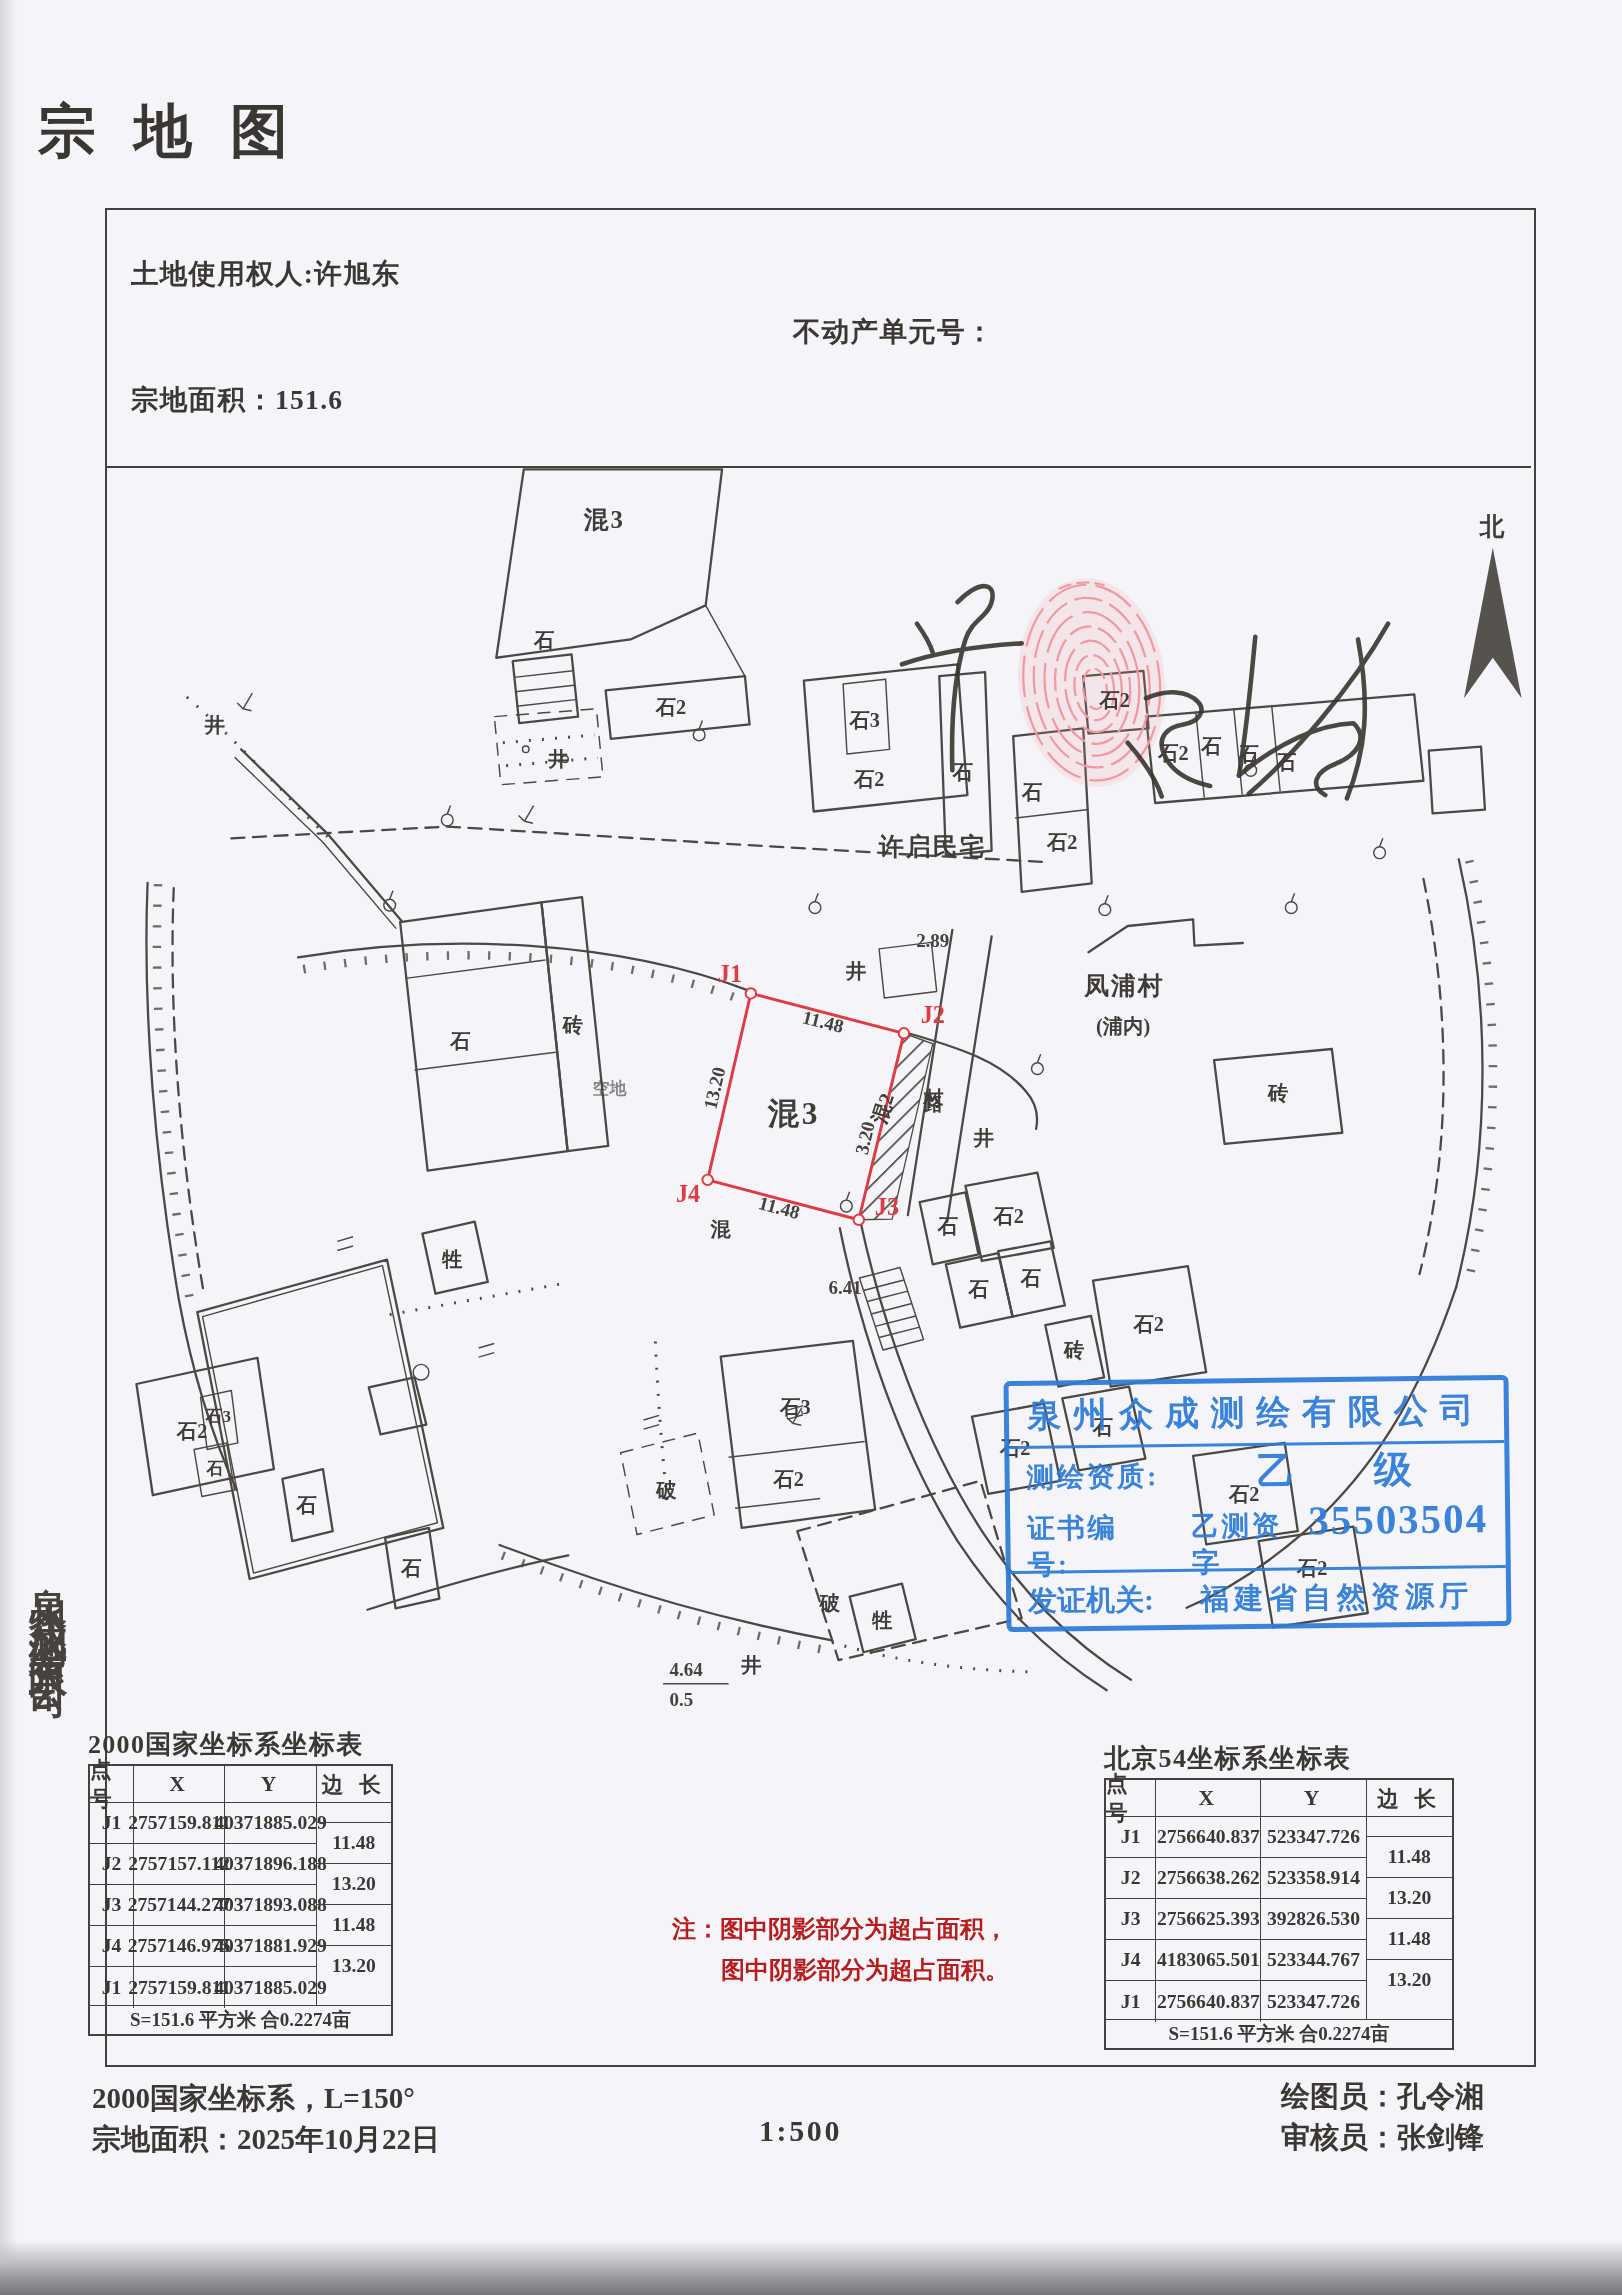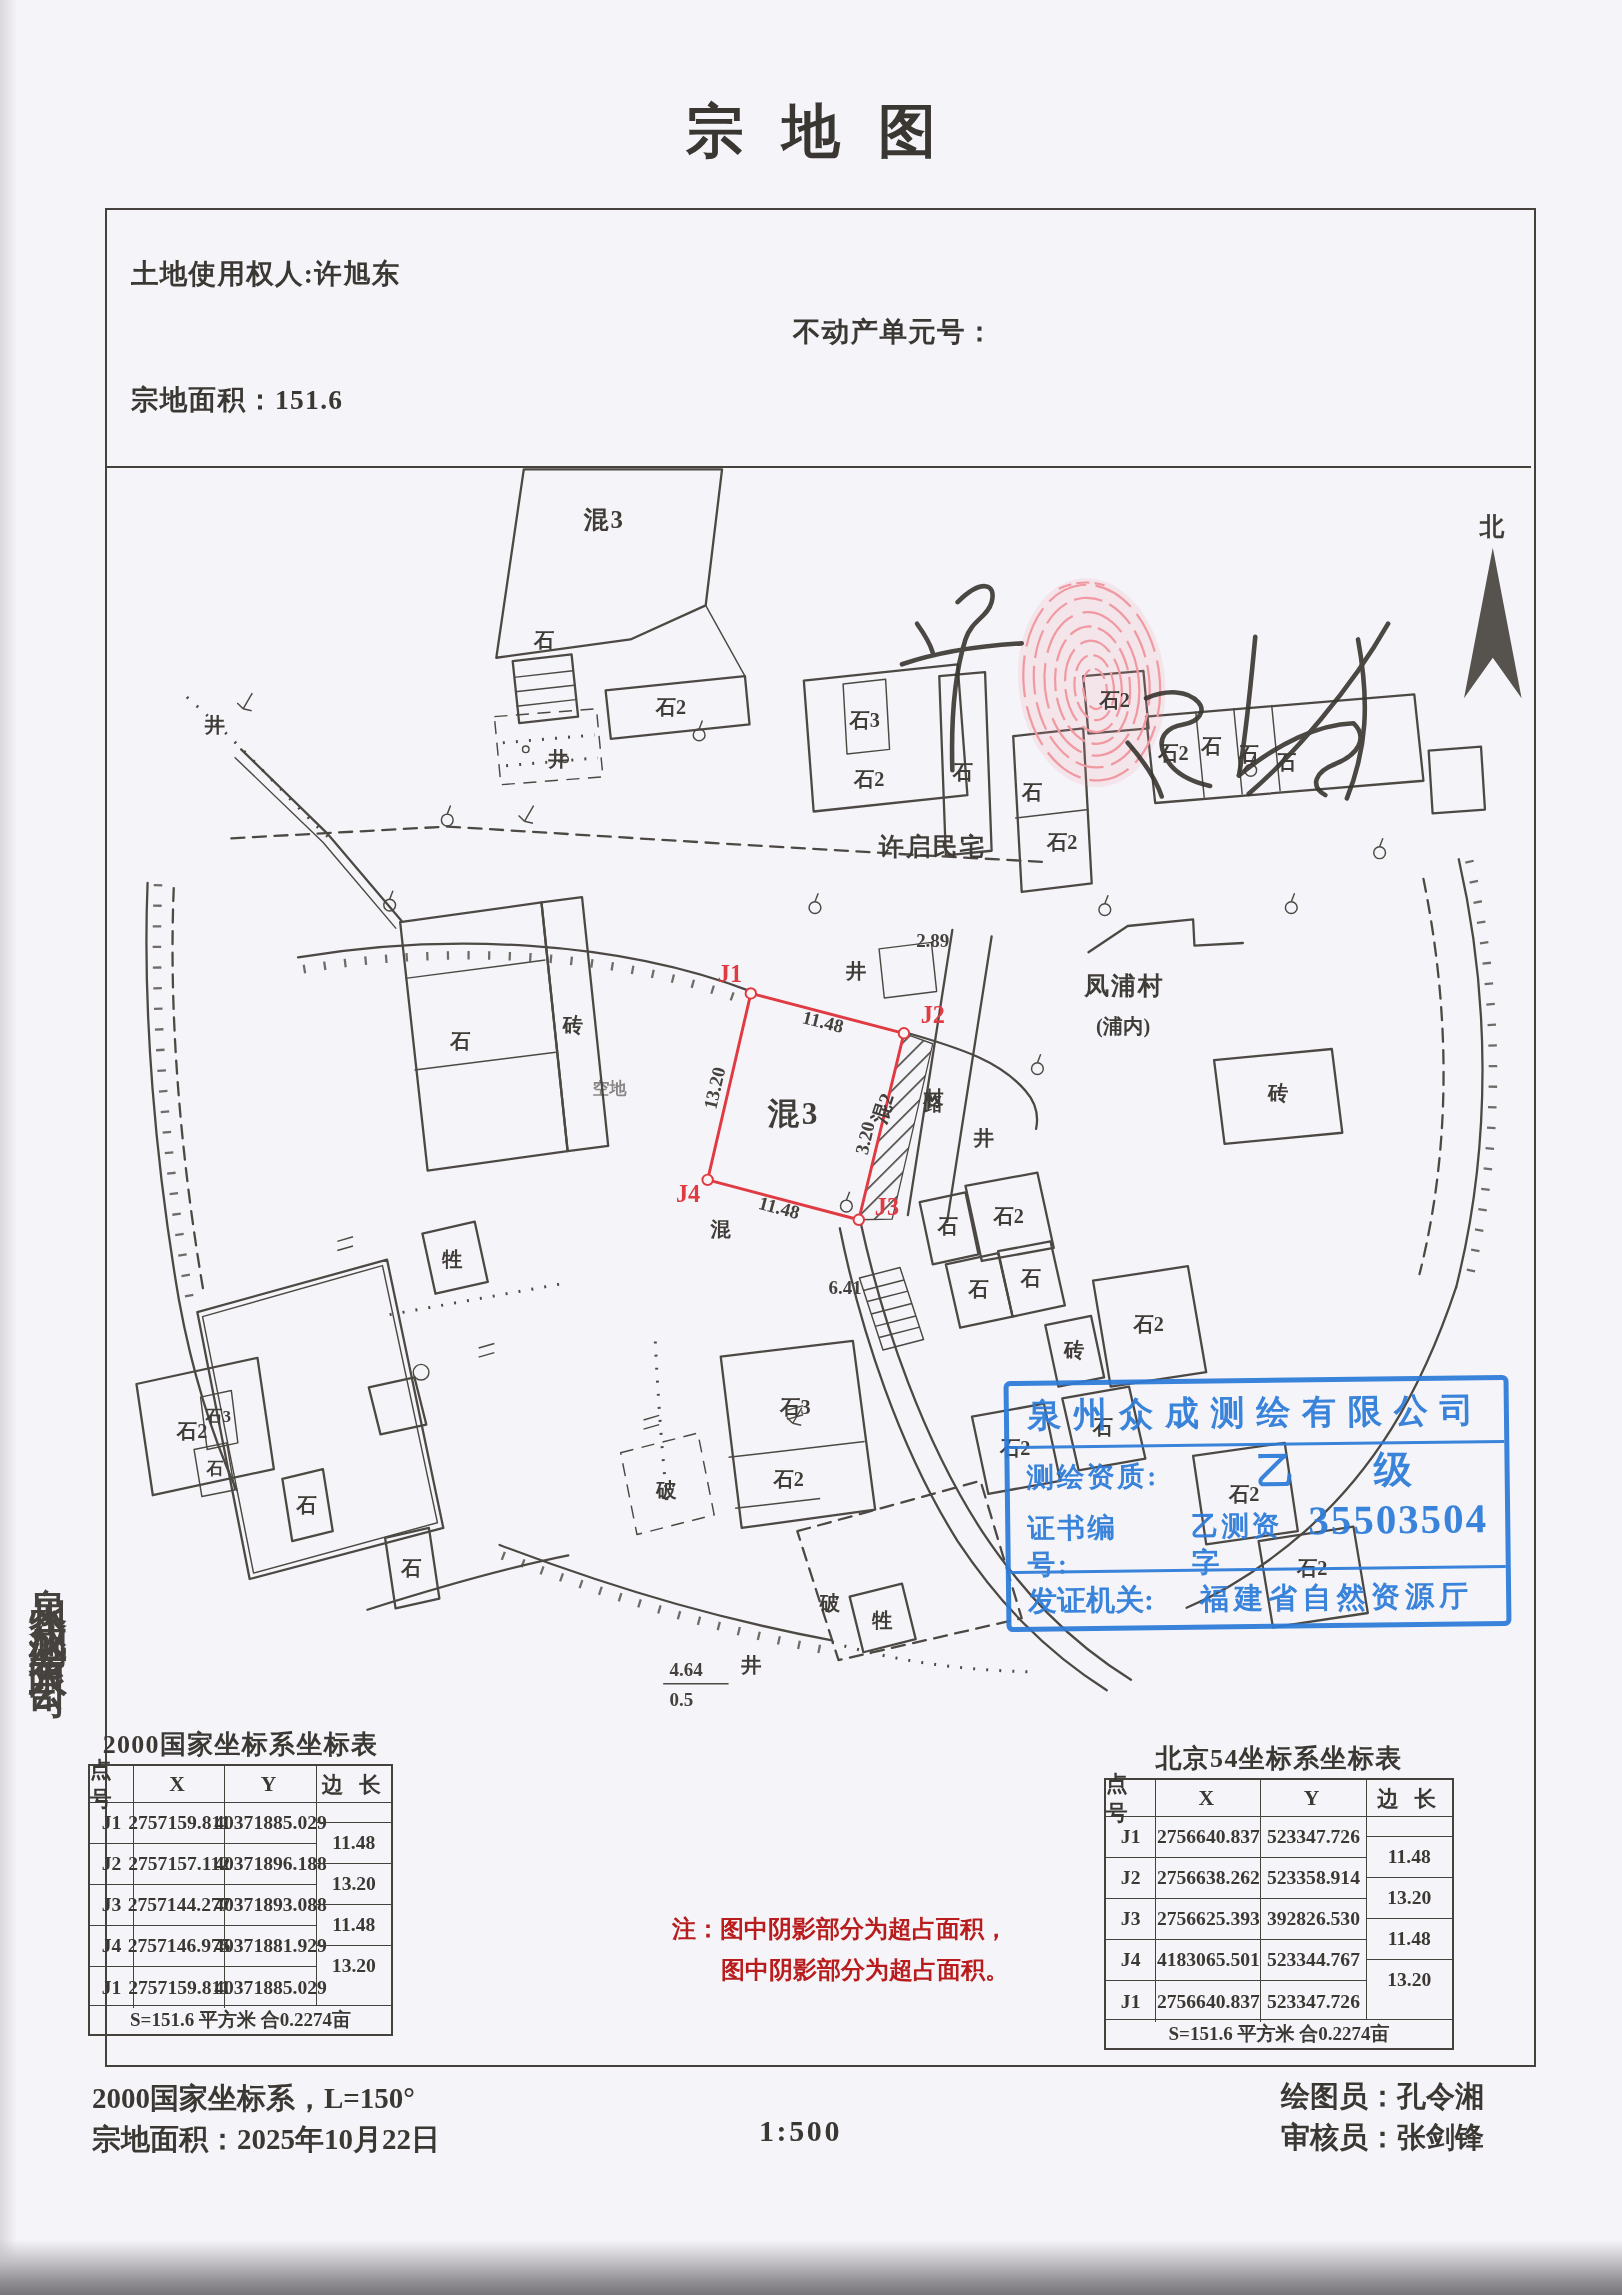--- a/index.html
+++ b/index.html
@@ -1,21 +1,21 @@
 <!DOCTYPE html>
 <html style="font-size:10.5px"><head>
 <meta charset="utf-8">
 <style>
   html,body{margin:0;padding:0}
   body{width:1622px;height:2295px;position:relative;overflow:hidden;
        background:#f5f4f8;color:#3e3b38;
        font-family:"Liberation Serif","DejaVu Serif",serif;}
   .abs{position:absolute}
   
-  #doc-title{left:0;top:93px;width:100%;text-align:center;font-size:58px;font-weight:700;
+  #doc-title{left:0;top:93px;width:100%;font-size:58px;font-weight:700;
              letter-spacing:38px;text-indent:38px;color:#3a3733}
   .hdr-text{font-size:27.5px;font-weight:700;color:#3b3834;letter-spacing:1.3px}
   #outer-box{left:105px;top:208px;width:1427px;height:1855px;border:2.6px solid #45423e}
   #map-divider{left:106px;top:466px;width:1425px;height:0;border-top:2px solid #45423e}
   
   #side-company{left:22px;top:1558px;height:523px;writing-mode:vertical-rl;text-orientation:upright;
                 font-size:38px;font-weight:600;letter-spacing:10.5px;color:#46433f}
   
   #map-svg{left:107px;top:468px}
   svg text{font-family:"Liberation Serif","DejaVu Serif",serif}
@@ -43,21 +43,21 @@
   .stamp-r1{height:60px;display:flex;align-items:center;justify-content:center;font-size:34px;font-weight:700;
             letter-spacing:11.8px;border-bottom:3.9px solid #2e7cd9}
   .stamp-mid{height:122px;border-bottom:3.9px solid #2e7cd9;display:flex;flex-direction:column;justify-content:space-evenly}
   .stamp-line{display:flex;align-items:baseline;padding:0 17px}
   .s-label{font-size:27.5px;font-weight:700;letter-spacing:2.6px}
   .s-big{font-size:38px;font-weight:700}
   .s-num{font-size:41px;font-weight:800;letter-spacing:2px}
   .stamp-r3{height:55px;display:flex;align-items:center;padding:0 17px;font-size:29px;font-weight:700}
   
   .ctable{position:absolute}
-  .ctitle{text-align:center;font-size:26px;font-weight:700;height:37px;letter-spacing:1.3px;color:#3b3834}
+  .ctitle{text-align:left;font-size:26px;font-weight:700;height:37px;letter-spacing:1.3px;color:#3b3834}
   .tframe{position:relative;border:2.3px solid #45423e;height:268px;background:transparent;box-sizing:content-box}
   .tmain{position:absolute;left:0;top:0;width:75%;height:239px}
   .trow{display:flex;border-bottom:1.6px solid #45423e;box-sizing:border-box}
   .th{height:37px}
   .td{height:41px}
   .trow span{display:flex;align-items:center;justify-content:center;box-sizing:border-box;
              font-size:19.6px;font-weight:600;color:#3b3834}
   .c0{width:19%}
   .c1{width:40.5%;border-left:1.6px solid #45423e}
   .c2{width:40.5%;border-left:1.6px solid #45423e}

